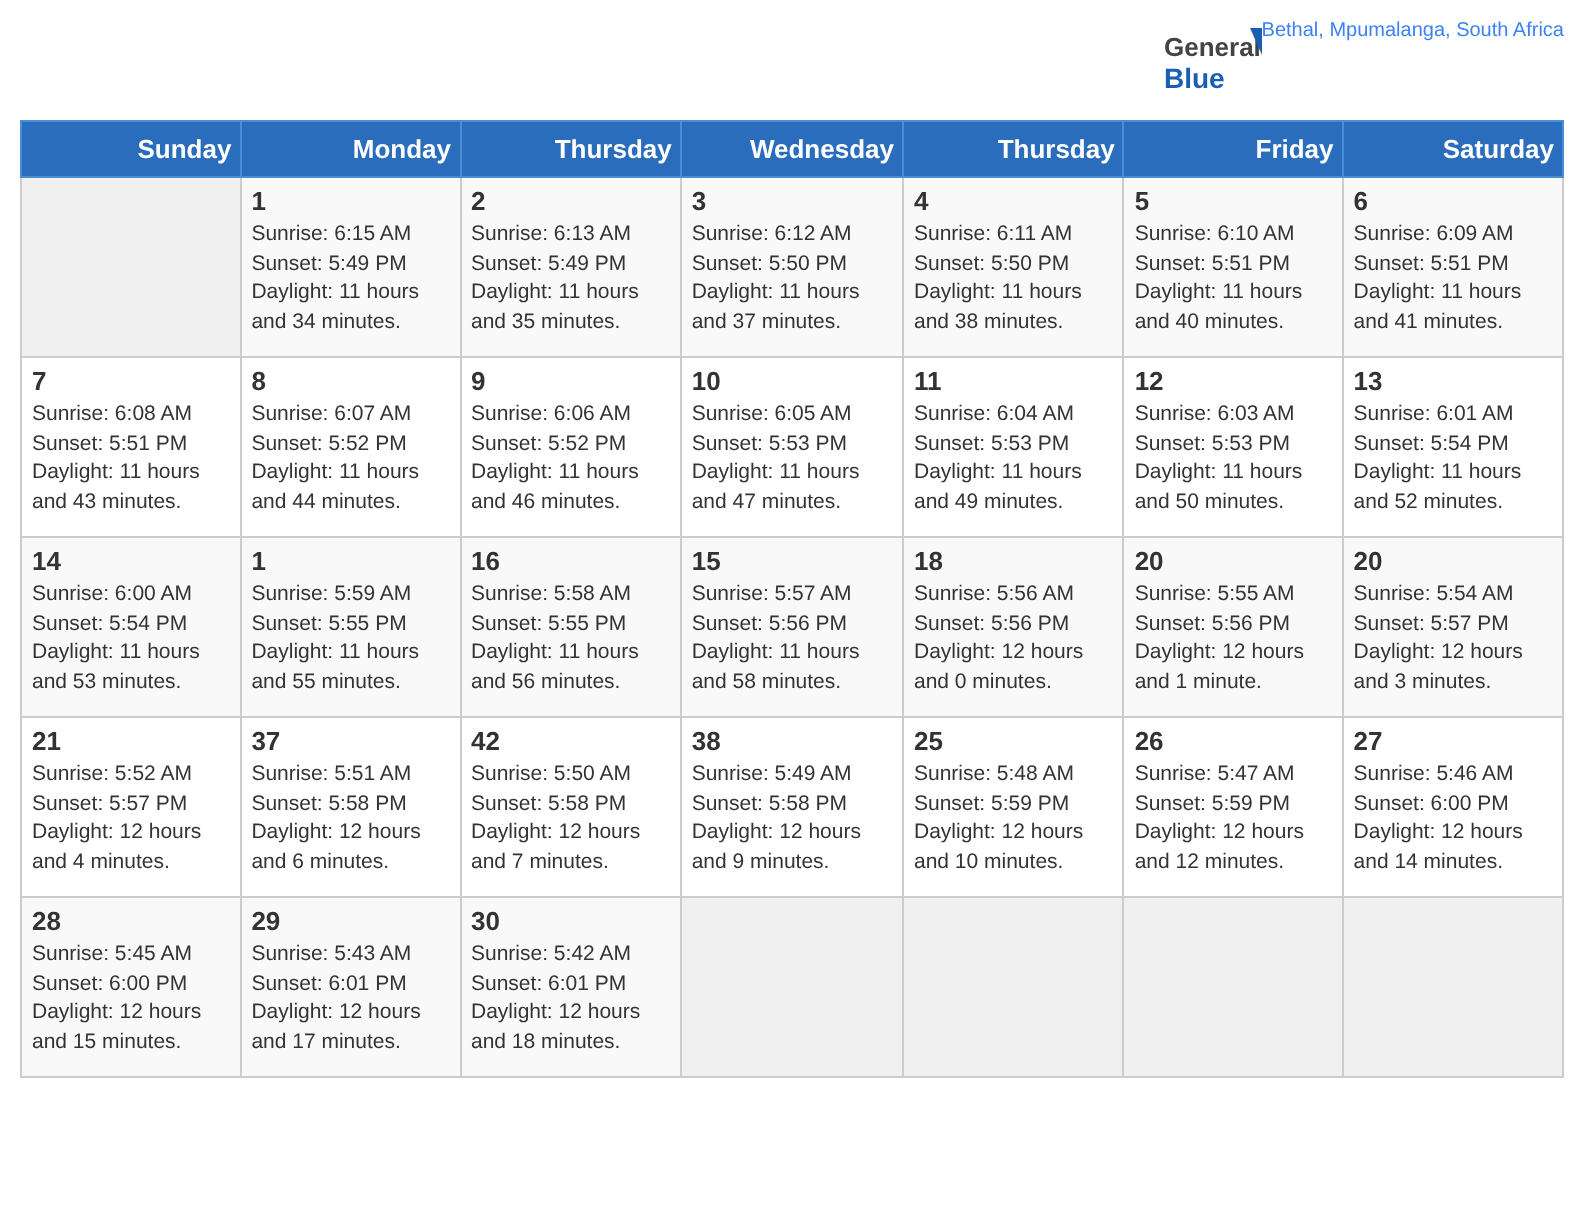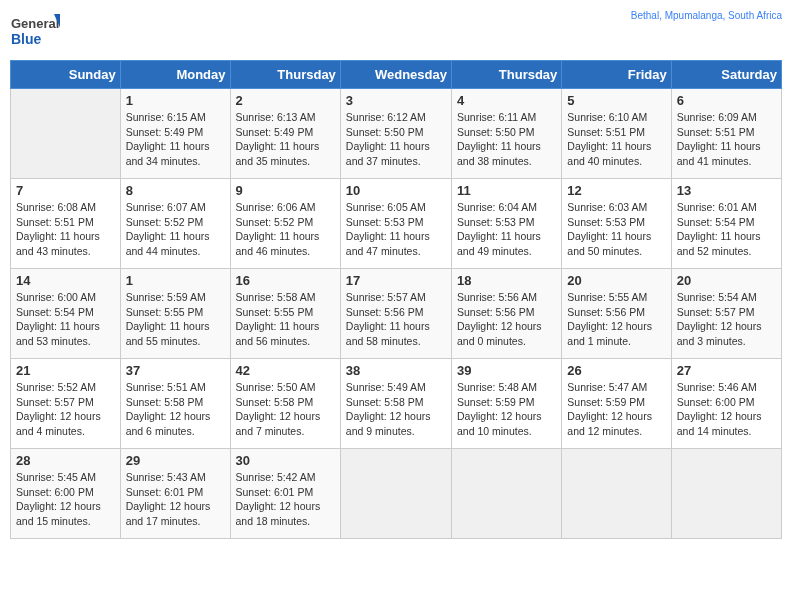--- a/index.html
+++ b/index.html
@@ -5,21 +5,21 @@
     * { box-sizing: border-box; margin: 0; padding: 0; }
     body {
       font-family: Arial, sans-serif;
       background: #fff;
       width: 792px;
       min-height: 612px;
       padding: 10px;
     }
     .header-area {
       display: flex;
-      justify-content: space-between;
+      justify-content: flex-end;
       align-items: flex-start;
       margin-bottom: 8px;
     }
     .logo {
       display: flex;
       align-items: center;
       font-size: 18px;
       font-weight: bold;
       color: #1a5fb4;
       line-height: 1.1;
@@ -169,21 +169,21 @@
         </td>
         <td>
           <span class="day-number">1</span>
           <div class="day-info">Sunrise: 5:59 AM<br>Sunset: 5:55 PM<br>Daylight: 11 hours<br>and 55 minutes.</div>
         </td>
         <td>
           <span class="day-number">16</span>
           <div class="day-info">Sunrise: 5:58 AM<br>Sunset: 5:55 PM<br>Daylight: 11 hours<br>and 56 minutes.</div>
         </td>
         <td>
-          <span class="day-number">17</span>
+          <span class="day-number">15</span>
           <div class="day-info">Sunrise: 5:57 AM<br>Sunset: 5:56 PM<br>Daylight: 11 hours<br>and 58 minutes.</div>
         </td>
         <td>
           <span class="day-number">18</span>
           <div class="day-info">Sunrise: 5:56 AM<br>Sunset: 5:56 PM<br>Daylight: 12 hours<br>and 0 minutes.</div>
         </td>
         <td>
           <span class="day-number">20</span>
           <div class="day-info">Sunrise: 5:55 AM<br>Sunset: 5:56 PM<br>Daylight: 12 hours<br>and 1 minute.</div>
         </td>
@@ -203,21 +203,21 @@
         </td>
         <td>
           <span class="day-number">42</span>
           <div class="day-info">Sunrise: 5:50 AM<br>Sunset: 5:58 PM<br>Daylight: 12 hours<br>and 7 minutes.</div>
         </td>
         <td>
           <span class="day-number">38</span>
           <div class="day-info">Sunrise: 5:49 AM<br>Sunset: 5:58 PM<br>Daylight: 12 hours<br>and 9 minutes.</div>
         </td>
         <td>
-          <span class="day-number">39</span>
+          <span class="day-number">25</span>
           <div class="day-info">Sunrise: 5:48 AM<br>Sunset: 5:59 PM<br>Daylight: 12 hours<br>and 10 minutes.</div>
         </td>
         <td>
           <span class="day-number">26</span>
           <div class="day-info">Sunrise: 5:47 AM<br>Sunset: 5:59 PM<br>Daylight: 12 hours<br>and 12 minutes.</div>
         </td>
         <td>
           <span class="day-number">27</span>
           <div class="day-info">Sunrise: 5:46 AM<br>Sunset: 6:00 PM<br>Daylight: 12 hours<br>and 14 minutes.</div>
         </td>

